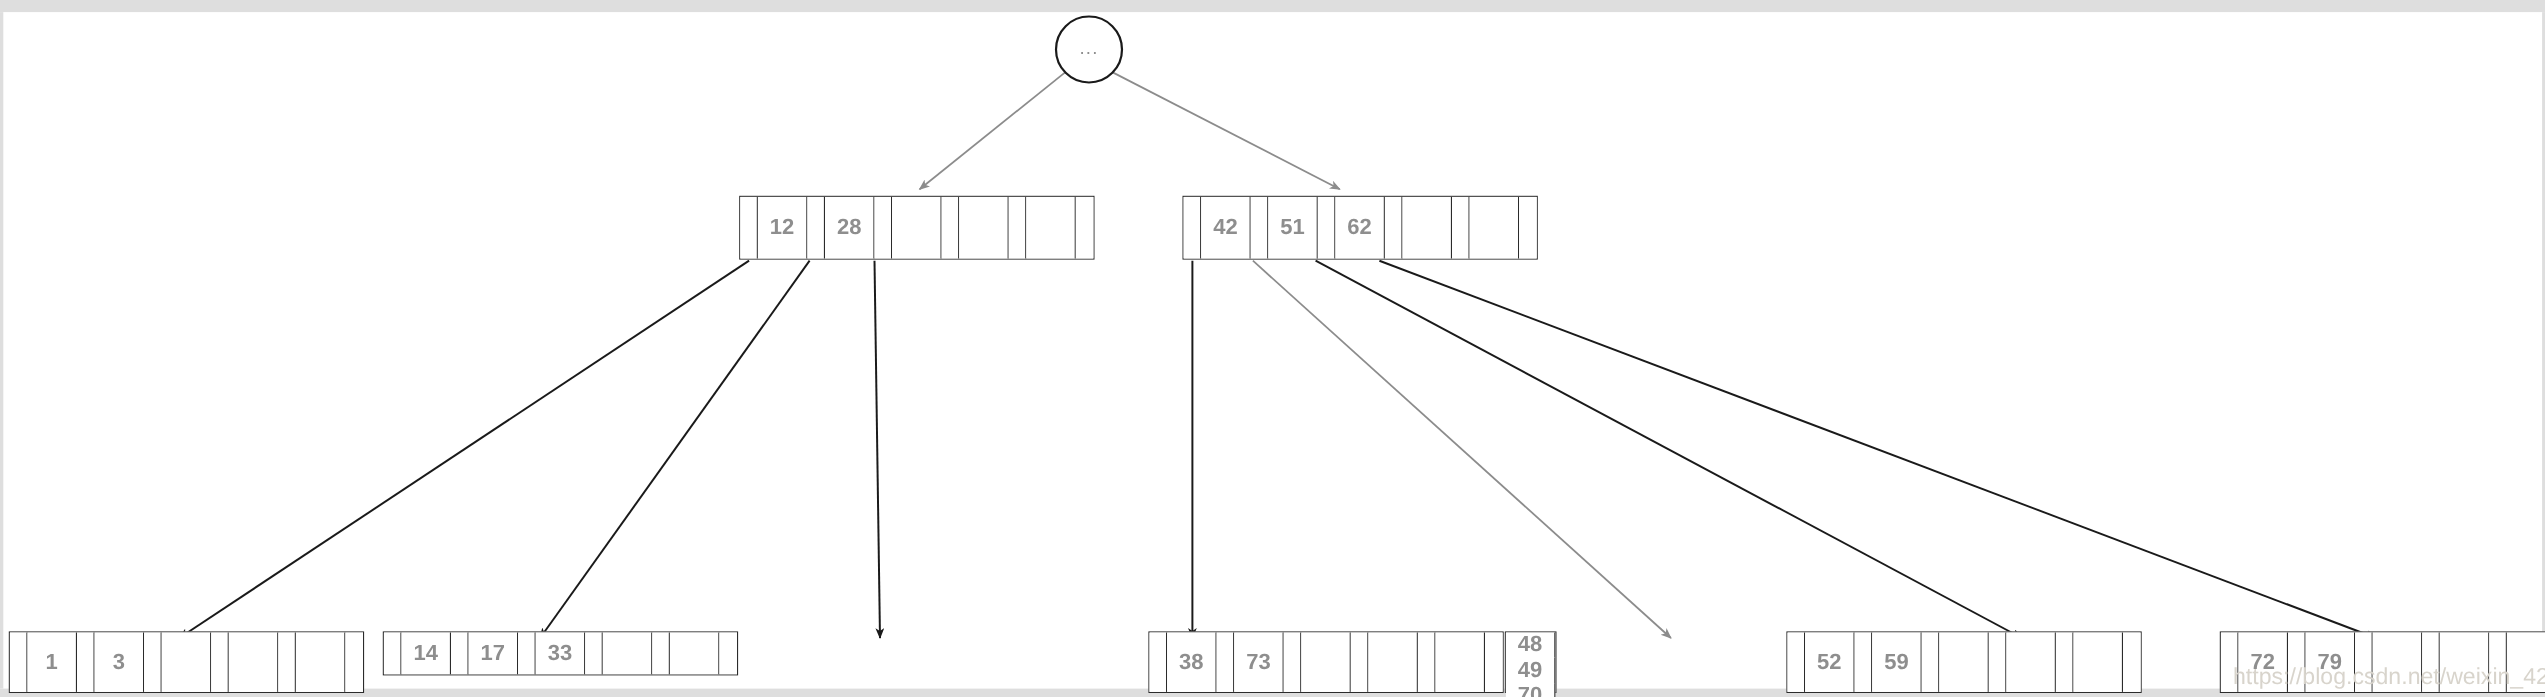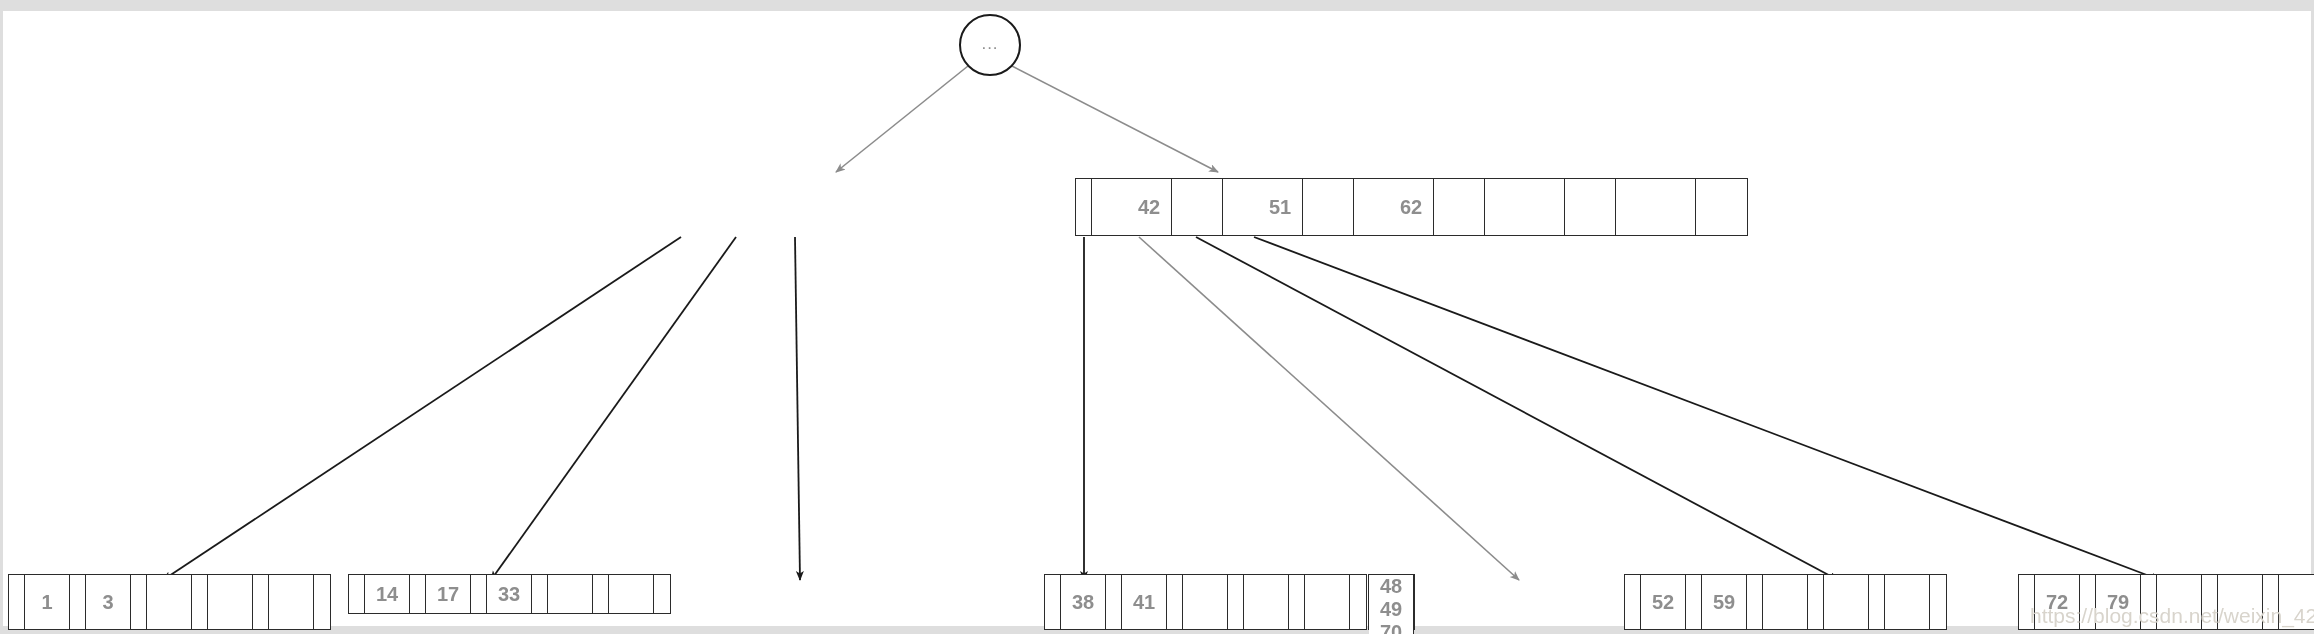--- a/index.html
+++ b/index.html
@@ -151,22 +151,35 @@
     <line x1="1084" y1="237" x2="1084" y2="580" stroke="#1a1a1a" stroke-width="1.8" marker-end="url(#arrow-dark)"></line>
     <line x1="1139" y1="237" x2="1519" y2="580" stroke="#8c8c8c" stroke-width="1.6" marker-end="url(#arrow-light)"></line>
     <line x1="1196" y1="237" x2="1838" y2="580" stroke="#1a1a1a" stroke-width="1.8" marker-end="url(#arrow-dark)"></line>
     <line x1="1254" y1="237" x2="2160" y2="580" stroke="#1a1a1a" stroke-width="1.8" marker-end="url(#arrow-dark)"></line>
   </svg>
 
   <div class="root-node" style="left:959px; top:14px;">
     <span class="root-label">...</span>
   </div>
 
-
-  <div class="btree-node" id="internal-1" style="left:1075px; top:178px; height:58px;gap:35px;">
+  <div class="btree-node" id="internal-0" style="left:672px; top:178px; height:58px;">
+      <div class="cell-ptr"></div>
+      <div class="cell-key">12</div>
+      <div class="cell-ptr"></div>
+      <div class="cell-key">28</div>
+      <div class="cell-ptr"></div>
+      <div class="cell-key"></div>
+      <div class="cell-ptr"></div>
+      <div class="cell-key"></div>
+      <div class="cell-ptr"></div>
+      <div class="cell-key"></div>
+      <div class="cell-ptr last-cell"></div>
+    </div>
+
+  <div class="btree-node" id="internal-1" style="left:1075px; top:178px; height:58px;">
       <div class="cell-ptr"></div>
       <div class="cell-key">42</div>
       <div class="cell-ptr"></div>
       <div class="cell-key">51</div>
       <div class="cell-ptr"></div>
       <div class="cell-key">62</div>
       <div class="cell-ptr"></div>
       <div class="cell-key"></div>
       <div class="cell-ptr"></div>
       <div class="cell-key"></div>
@@ -199,21 +212,21 @@
       <div class="cell-ptr"></div>
       <div class="cell-key"></div>
       <div class="cell-ptr last-cell"></div>
     </div>
 
 
   <div class="btree-node" id="leaf-3" style="left:1028px; top:574px; height:56px;margin-left:16px;">
       <div class="cell-ptr"></div>
       <div class="cell-key">38</div>
       <div class="cell-ptr"></div>
-      <div class="cell-key">41</div>
+      <div class="cell-key">73</div>
       <div class="cell-ptr"></div>
       <div class="cell-key"></div>
       <div class="cell-ptr"></div>
       <div class="cell-key"></div>
       <div class="cell-ptr"></div>
       <div class="cell-key"></div>
       <div class="cell-ptr last-cell"></div>
     </div>
 
   <div class="btree-node" id="leaf-4" style="left:1368px; top:574px; height:56px;flex-direction:column;">

